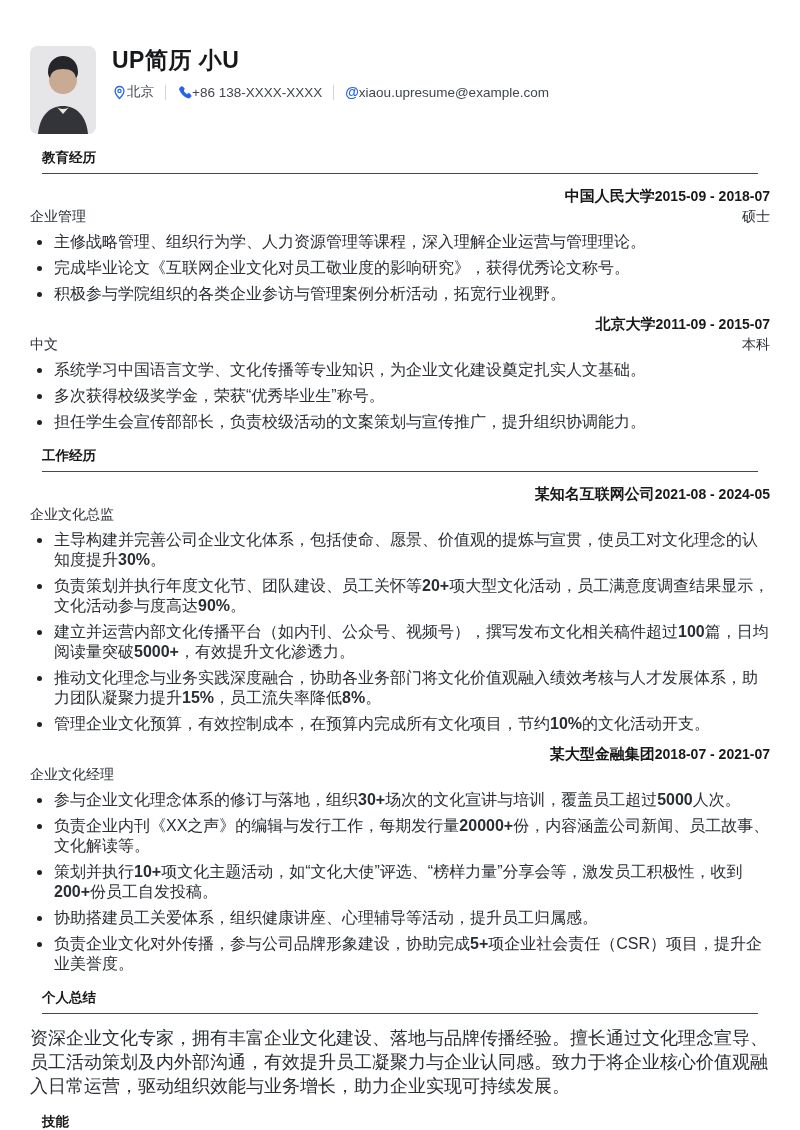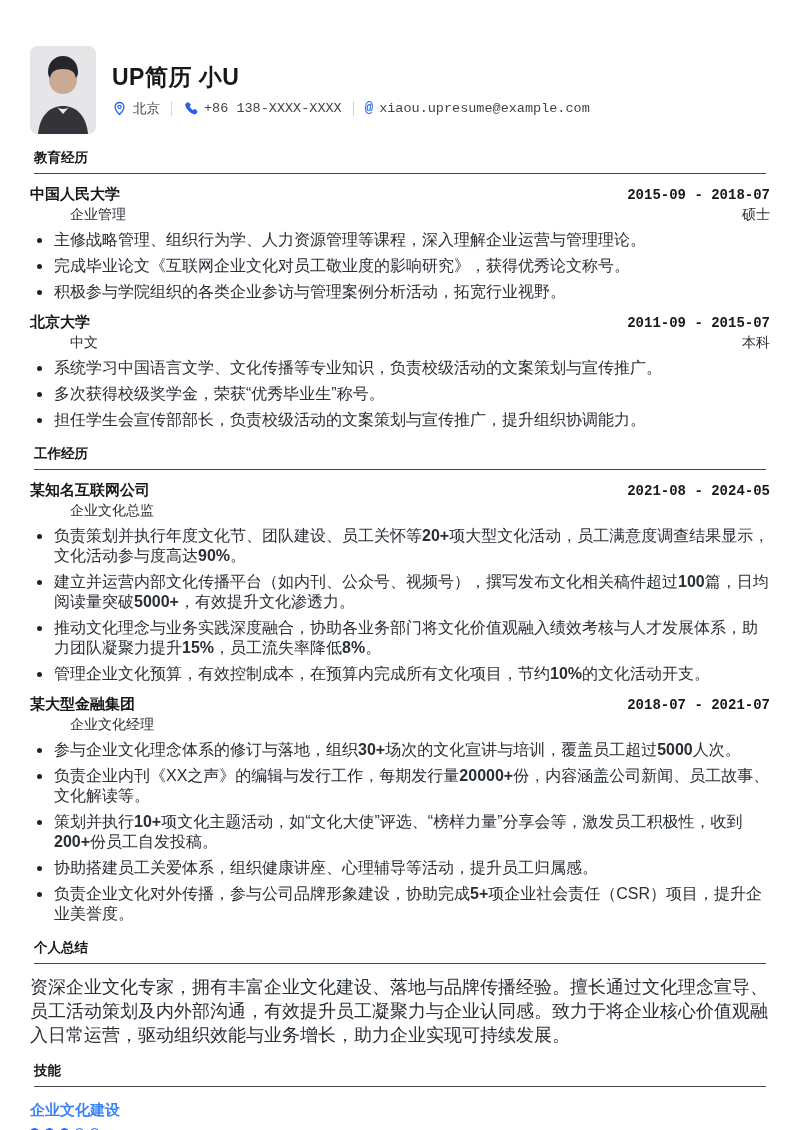--- a/index.html
+++ b/index.html
@@ -11,45 +11,45 @@
   *{box-sizing:border-box;}
   html,body{margin:0;padding:0;}
   body{
     width:800px;height:1130px;overflow:hidden;background:#ffffff;
     font-family:"Liberation Sans","DejaVu Sans",sans-serif;
     color:var(--text);
   }
   .page{padding:46px 30px 0 30px;}
 
   
-  .header{display:flex;align-items:center;gap:16px;}
+  .header{display:flex;align-items:flex-start;gap:16px;}
   .photo{
     width:66px;height:88px;border-radius:8px;overflow:hidden;flex:0 0 auto;
     background:linear-gradient(180deg,#ececee 0%,#dfdfe2 100%);
   }
   .photo svg{display:block;width:100%;height:100%;}
   .id-block{flex:1 1 auto;}
   .name{margin:0;font-size:23px;line-height:28px;font-weight:700;color:#17181a;letter-spacing:.5px;}
   .contacts{display:flex;align-items:center;margin-top:9px;font-size:13.5px;color:#40454d;}
-  .contact{display:inline-flex;align-items:center;gap:6px;white-space:nowrap;font-family:Liberation Mono, monospace;}
+  .contact{display:inline-flex;align-items:center;gap:0;white-space:nowrap;}
   .cicon{width:15px;height:15px;flex:0 0 auto;}
   .at-icon{color:var(--accent);font-weight:700;font-size:14px;line-height:15px;}
   .vsep{width:1px;height:15px;background:#d2d5da;margin:0 11px;}
 
   
   .section{margin-top:15px;}
   .section-title{
-    margin:4px;font-size:13.5px;line-height:17px;font-weight:700;color:#17181a;
+    margin:12px;font-size:13.5px;line-height:17px;font-weight:700;color:#17181a;
     padding-bottom:7px;border-bottom:1px solid var(--rule);
   }
   .entry{margin-top:10px;}
-  .entry-head{display:flex;justify-content:space-between;align-items:baseline;}
+  .entry-head{display:flex;justify-content:flex-end;align-items:baseline;}
   .org{font-size:15px;line-height:19px;font-weight:700;color:#17181a;}
-  .date{font-size:14px;font-weight:700;color:#17181a;white-space:nowrap;font-family:Liberation Mono, monospace;}
-  .entry-sub{display:flex;justify-content:space-between;margin-top:2px;font-size:14px;line-height:18px;color:var(--text2);margin-left:40px;}
+  .date{font-size:14px;font-weight:700;color:#17181a;white-space:nowrap;}
+  .entry-sub{display:flex;justify-content:space-between;margin-top:2px;font-size:14px;line-height:18px;color:var(--text2);}
 
   ul.bullets{list-style:none;margin:7px 0 0 0;padding:0;}
   li.bullet{display:flex;margin:0 0 6px 0;font-size:16px;line-height:20px;color:var(--text2);}
   .bullet-marker{flex:0 0 auto;width:5px;height:5px;border-radius:50%;background:#1f2329;margin:8px 12px 0 7px;}
   .bullet-text b{font-weight:700;color:var(--text2);}
 
   .summary-text{margin:11px 0 0 0;font-size:18px;line-height:24px;color:var(--text2);}
 
   
   .skill{margin-top:13px;}
@@ -134,21 +134,21 @@
             <span class="date">2011-09 - 2015-07</span>
           </div>
           <div class="entry-sub">
             <span>中文</span>
             <span>本科</span>
           </div>
           <ul class="bullets">
 
           <li class="bullet">
                 <span class="bullet-marker"></span>
-                <span class="bullet-text">系统学习中国语言文学、文化传播等专业知识，负责校级活动的文案策划与宣传推广。</span>
+                <span class="bullet-text">系统学习中国语言文学、文化传播等专业知识，为企业文化建设奠定扎实人文基础。</span>
               </li>
             <li class="bullet">
                 <span class="bullet-marker"></span>
                 <span class="bullet-text">多次获得校级奖学金，荣获“优秀毕业生”称号。</span>
               </li>
             <li class="bullet">
                 <span class="bullet-marker"></span>
                 <span class="bullet-text">担任学生会宣传部部长，负责校级活动的文案策划与宣传推广，提升组织协调能力。</span>
               </li>
           </ul>
@@ -164,20 +164,24 @@
           <div class="entry-head">
             <span class="org">某知名互联网公司</span>
             <span class="date">2021-08 - 2024-05</span>
           </div>
           <div class="entry-sub">
             <span>企业文化总监</span>
             <span></span>
           </div>
           <ul class="bullets">
 
+          <li class="bullet">
+                <span class="bullet-marker"></span>
+                <span class="bullet-text">主导构建并完善公司企业文化体系，包括使命、愿景、价值观的提炼与宣贯，使员工对文化理念的认知度提升<b>30%</b>。</span>
+              </li>
             <li class="bullet">
                 <span class="bullet-marker"></span>
                 <span class="bullet-text">负责策划并执行年度文化节、团队建设、员工关怀等<b>20+</b>项大型文化活动，员工满意度调查结果显示，文化活动参与度高达<b>90%</b>。</span>
               </li>
             <li class="bullet">
                 <span class="bullet-marker"></span>
                 <span class="bullet-text">建立并运营内部文化传播平台（如内刊、公众号、视频号），撰写发布文化相关稿件超过<b>100</b>篇，日均阅读量突破<b>5000+</b>，有效提升文化渗透力。</span>
               </li>
             <li class="bullet">
                 <span class="bullet-marker"></span>

